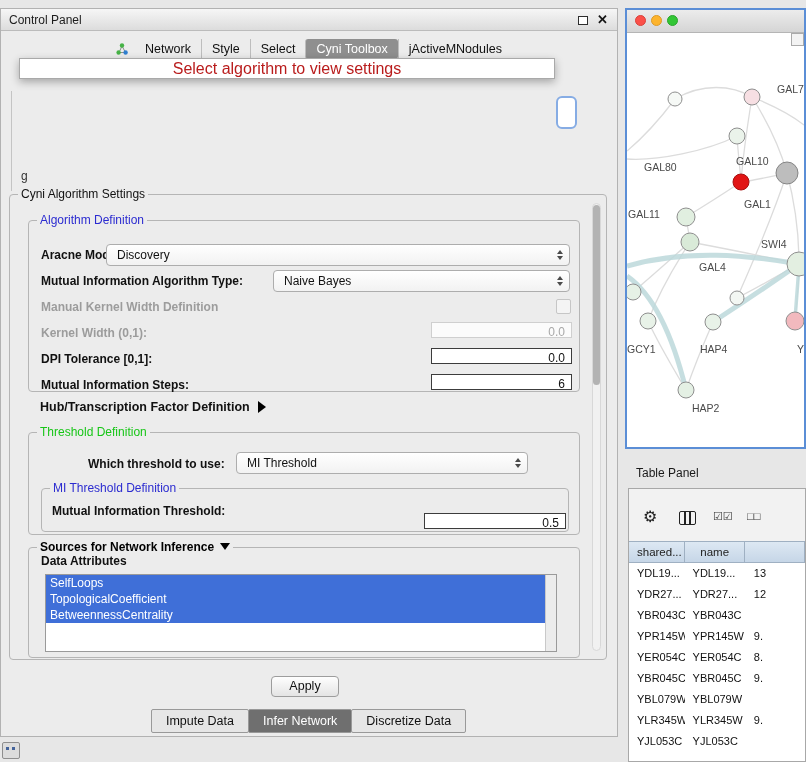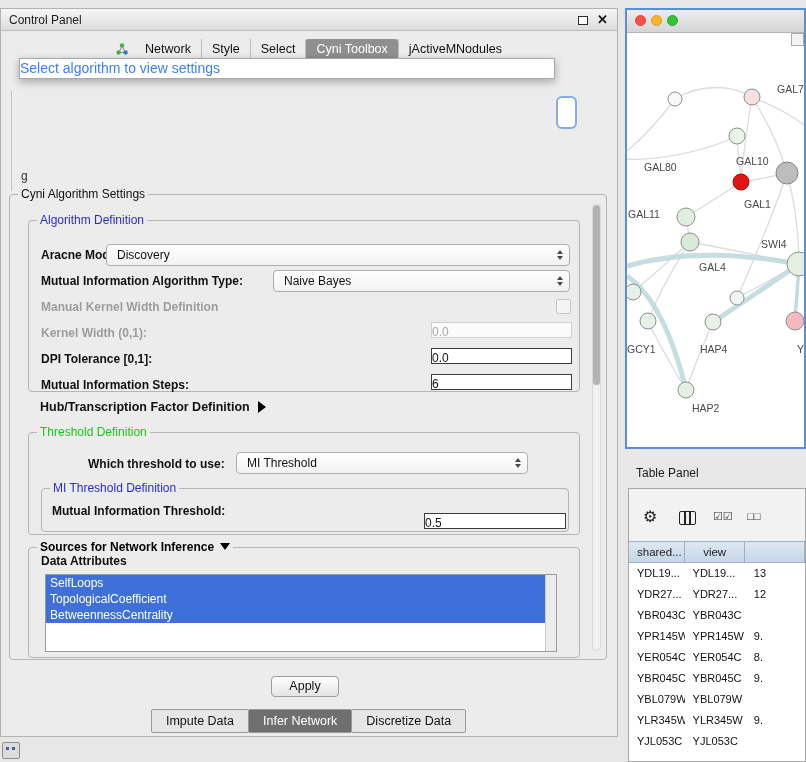--- a/index.html
+++ b/index.html
@@ -22,21 +22,21 @@
 
   
   .frag-vline{position:absolute;left:10px;top:82px;width:1px;height:100px;background:#c4c4c4}
   .frag-letter{position:absolute;left:20px;top:160px;font-size:12px;color:#333;z-index:1}
   .frag-bluebox{position:absolute;left:555px;top:87px;width:17px;height:29px;border:2px solid #86ace4;
                 border-radius:6px;background:#fff}
 
   
   .popup{position:absolute;left:18px;top:49px;width:534px;background:#fff;border:1px solid #a9a9a9;
          box-shadow:0 3px 9px rgba(0,0,0,.3);z-index:50;padding:2px 0}
-  .popup-placeholder{height:15px;line-height:15px;text-align:left;color:#3b82f6;font-size:14px}
+  .popup-placeholder{height:15px;line-height:15px;text-align:center;color:#b91c1c;font-size:16px}
   .popup-item{height:16px;line-height:16px;padding-left:4px;font-size:12px;color:#000;white-space:nowrap}
   .popup-item.selected{font-weight:bold}
 
   
   .groupbox{position:absolute;border:1px solid #b5b5b5;border-radius:4px;box-sizing:border-box}
   .legend{position:absolute;top:-8px;left:8px;background:#ececec;padding:0 3px;font-size:12px;line-height:14px;white-space:nowrap}
   .legend.blue{color:#2b2bd0}
   .legend.green{color:#17c617}
   .legend.bold{font-weight:bold;color:#000}
 
@@ -50,21 +50,21 @@
   .lbl.dis{color:#9c9c9c}
 
   .combo{position:absolute;height:22px;background:linear-gradient(#ffffff,#f2f2f2);
          border:1px solid #adadad;border-radius:4px;box-sizing:border-box}
   .combo-text{position:absolute;left:10px;top:3px;font-size:12px;white-space:nowrap}
   .combo-arrows{position:absolute;right:6px;top:5px;display:flex;flex-direction:column;gap:2px}
   .combo-arrows .up{width:0;height:0;border-left:3.5px solid transparent;border-right:3.5px solid transparent;border-bottom:4.5px solid #4a4a4a}
   .combo-arrows .down{width:0;height:0;border-left:3.5px solid transparent;border-right:3.5px solid transparent;border-top:4.5px solid #4a4a4a}
 
   .field{position:absolute;height:16px;background:#fff;border:1px solid #3c3c3c;box-sizing:border-box;
-         font-size:12px;text-align:left;padding:2px 6px 0 0}
+         font-size:12px;text-align:right;padding:2px 6px 0 0}
   .field.dis{border-color:#cfcfcf;color:#a8a8a8;background:#fbfbfb}
   .checkbox{position:absolute;width:13px;height:13px;border:1px solid #c6c6c6;background:#f4f4f4;border-radius:2px}
 
   .hub-row{position:absolute;left:30px;top:205px;font-weight:bold;font-size:12.5px}
   .arrow-right{display:inline-block;margin-left:8px;width:0;height:0;border-top:6px solid transparent;
                border-bottom:6px solid transparent;border-left:8px solid #000;vertical-align:-2px}
   .caret-down{display:inline-block;margin-left:6px;width:0;height:0;border-left:5px solid transparent;
               border-right:5px solid transparent;border-top:7px solid #000;vertical-align:1px}
 
   .data-attr-label{position:absolute;left:12px;top:6px;font-weight:bold;font-size:12px}
@@ -324,21 +324,21 @@
   <span class="gear">⚙</span>
   <span class="col-icon">
       <span class="l1"></span>
       <span class="l2"></span>
     </span>
   <span class="checks">☑☑</span>
   <span class="unchecks">□□</span>
   <div class="tp-table">
     <div class="tp-head" id="tp-head">
         <div class="th" style="width:75px">shared...</div>
-        <div class="th center" style="width:83px">view</div>
+        <div class="th center" style="width:83px">name</div>
         <div class="th" style="width:80px"></div>
       </div>
     <div id="tp-rows">
         <div class="tr">
           <div class="td" style="width:75px">YDL19...</div>
           <div class="td" style="width:83px">YDL19...</div>
           <div class="td" style="width:80px">13</div>
         </div>
         <div class="tr">
           <div class="td" style="width:75px">YDR27...</div>

